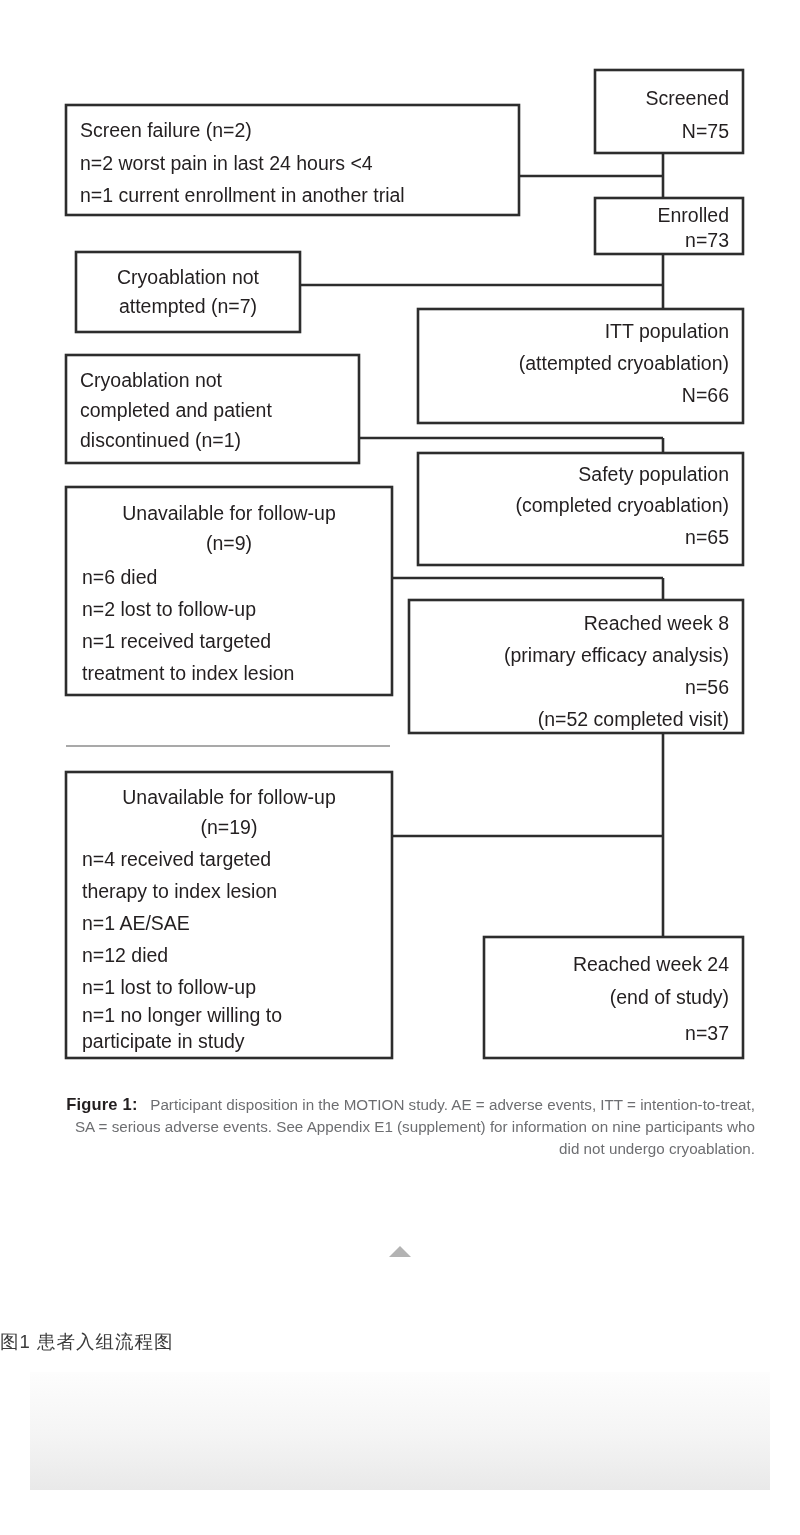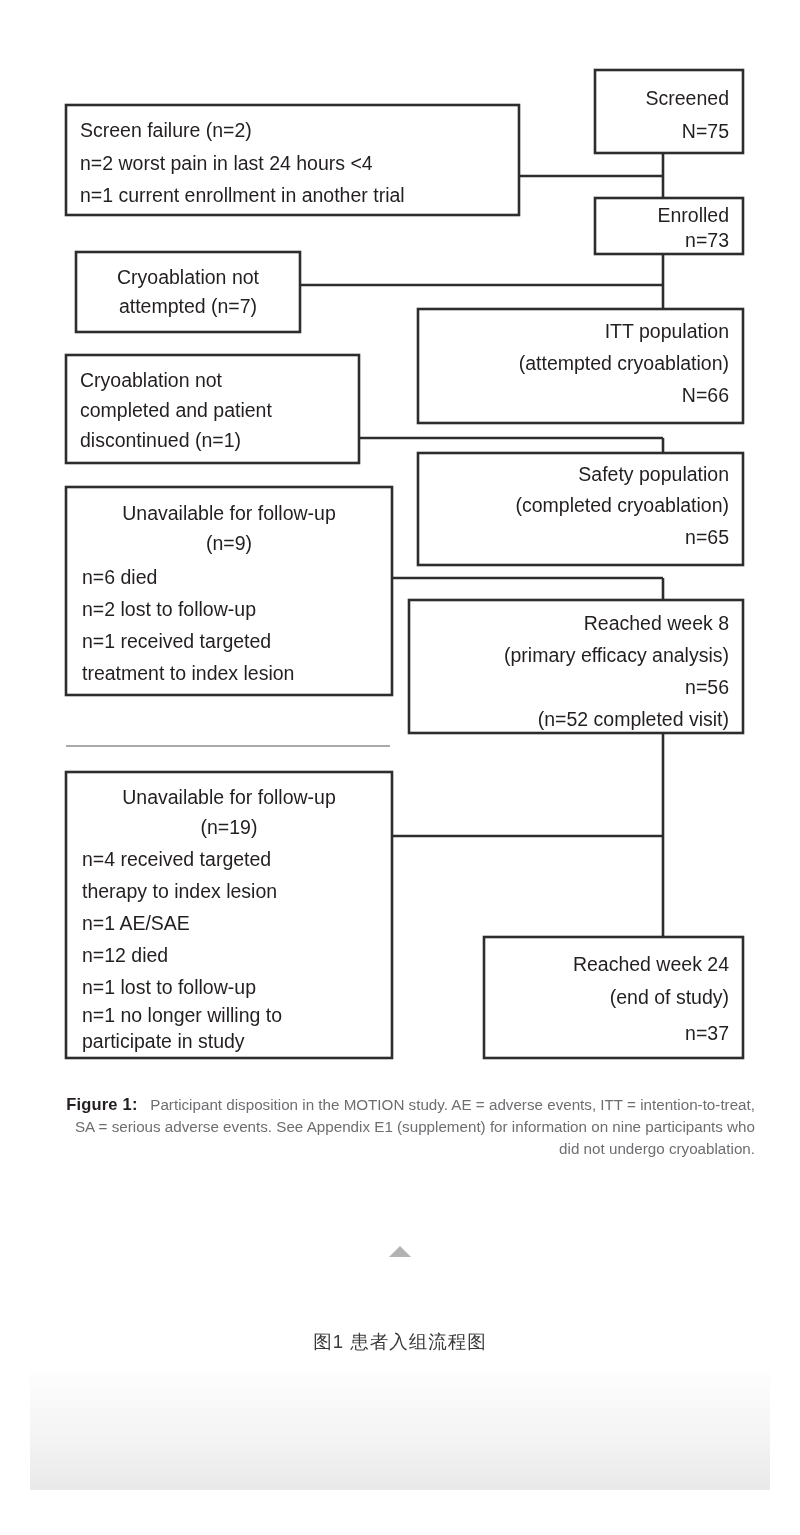--- a/index.html
+++ b/index.html
@@ -88,21 +88,21 @@
     border-left: 11px solid transparent;
     border-right: 11px solid transparent;
     border-bottom: 11px solid #b3b3b3;
   }
   
   #cn-caption {
     position: absolute;
     left: 0;
     top: 1329px;
     width: 800px;
-    text-align: center;
+    text-align: left;
     font-family: "Liberation Sans", sans-serif;
     font-size: 18.5px;
     color: #3a3a3a;
     letter-spacing: 1px;
   }
   
   #bottom-panel {
     position: absolute;
     left: 30px;
     top: 1372px;

